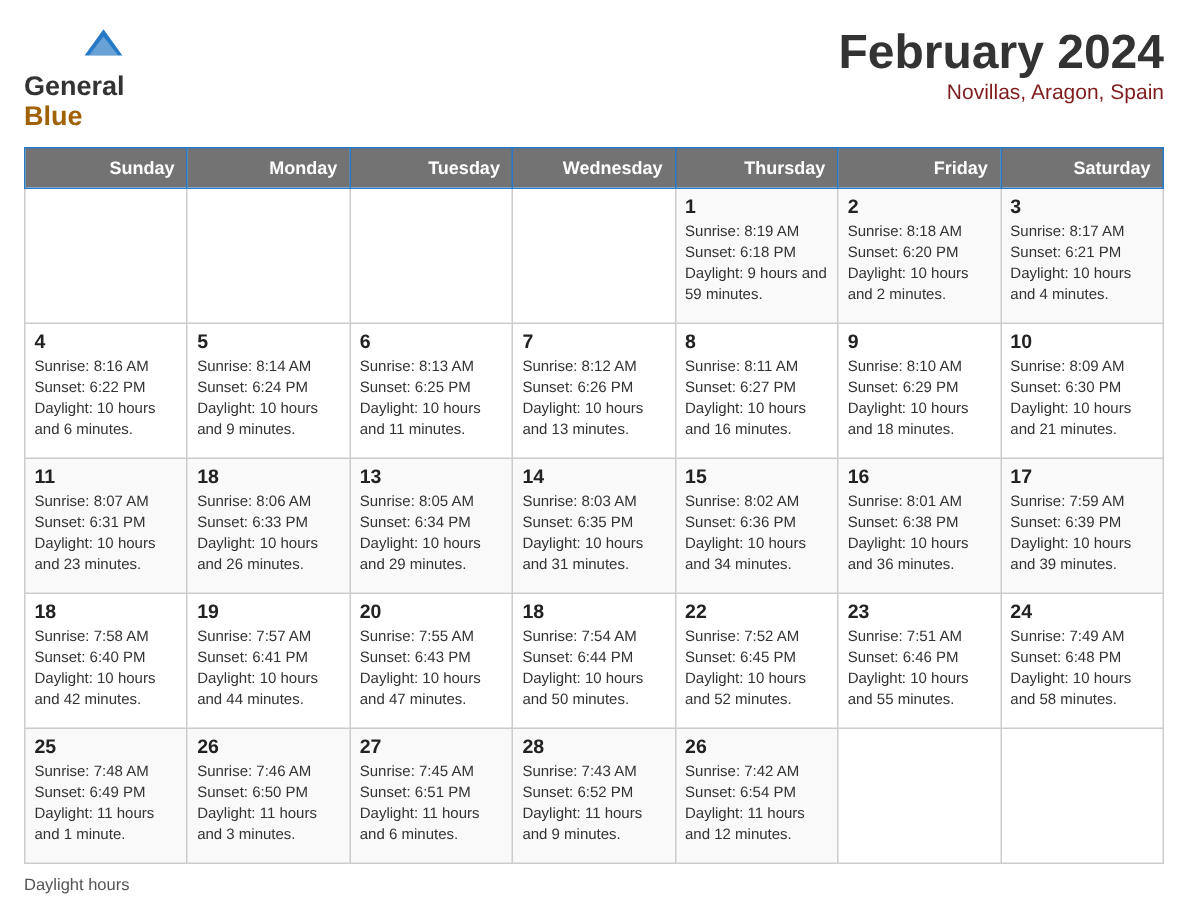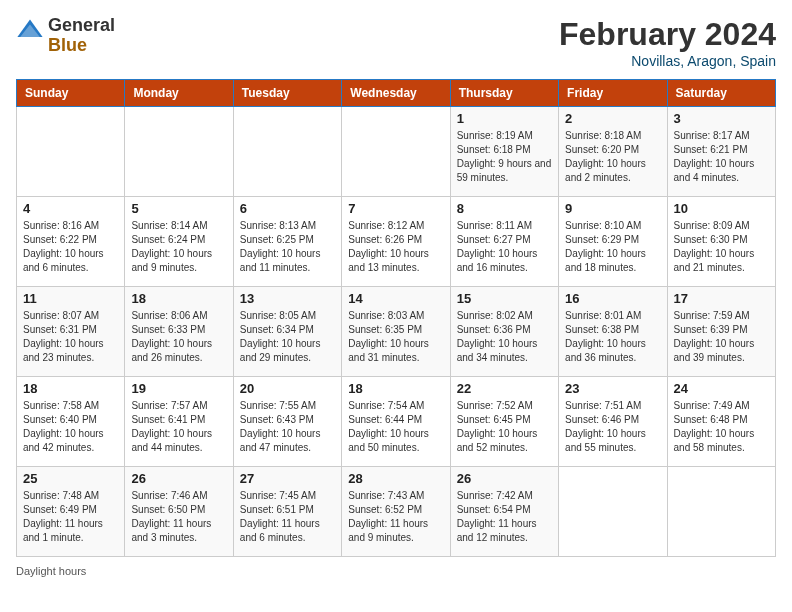--- a/index.html
+++ b/index.html
@@ -11,22 +11,23 @@
       padding: 16px;
     }
     .header {
       display: flex;
       justify-content: space-between;
       align-items: flex-start;
       margin-bottom: 10px;
     }
     .logo {
       display: flex;
-      align-items: flex-start;
+      align-items: flex-end;
       gap: 4px;
+      flex-direction: column;
     }
     .logo-text {
       font-size: 18px;
       font-weight: bold;
       line-height: 1.1;
     }
     .logo-text .general { color: #333; }
     .logo-text .blue { color: #a16207; }
     .logo-icon {
       width: 28px;
@@ -36,31 +37,31 @@
       text-align: right;
       margin-left: 26px;
     }
     .month-year {
       font-size: 32px;
       font-weight: bold;
       color: #333;
     }
     .location {
       font-size: 14px;
-      color: #0c4a6e;
+      color: #7f1d1d;
     }
     table {
       width: 100%;
       border-collapse: collapse;
       font-size: 11px;
     }
     thead tr th {
-      background-color: #c2410c;
+      background-color: #737373;
       color: #fff;
-      text-align: left;
+      text-align: right;
       padding: 6px 8px;
       font-size: 12px;
       font-weight: bold;
       border: 1px solid #2679c5;
     }
     tbody tr td {
       border: 1px solid #ccc;
       vertical-align: top;
       padding: 4px 6px;
       width: 108px;

